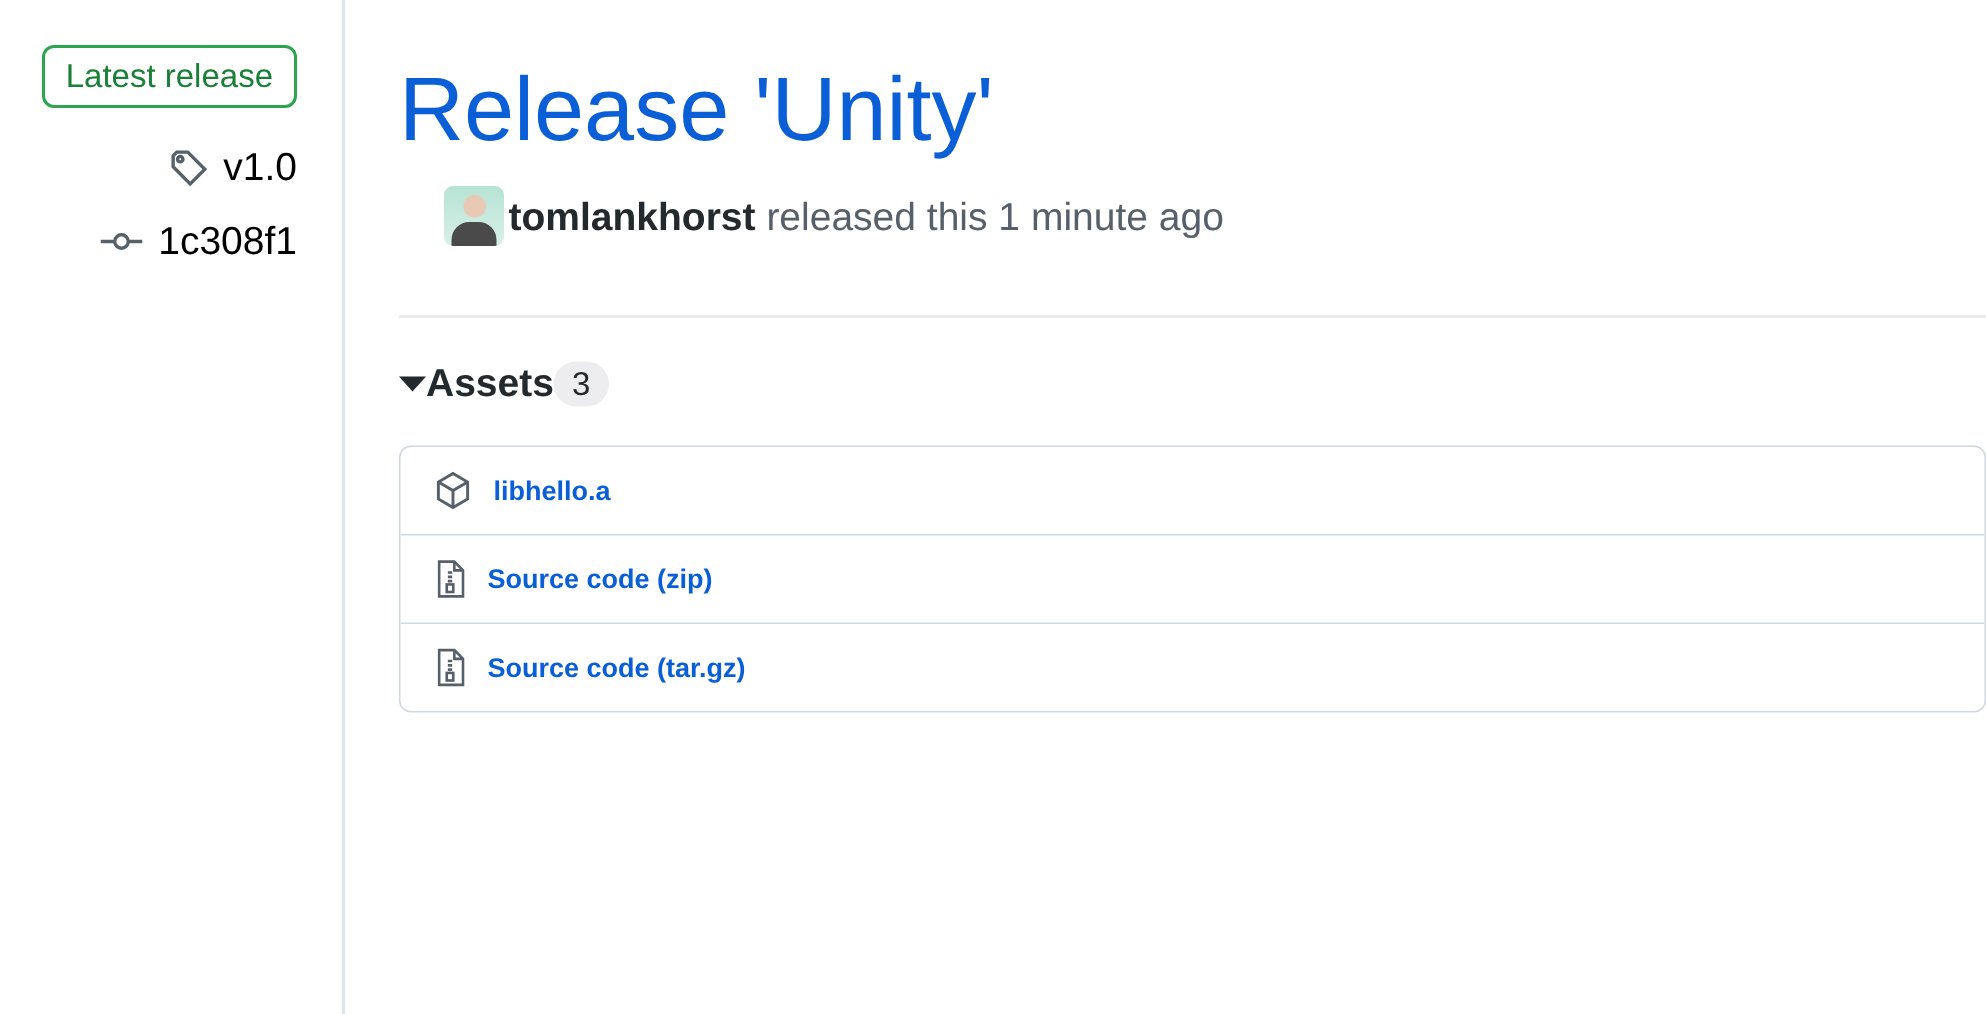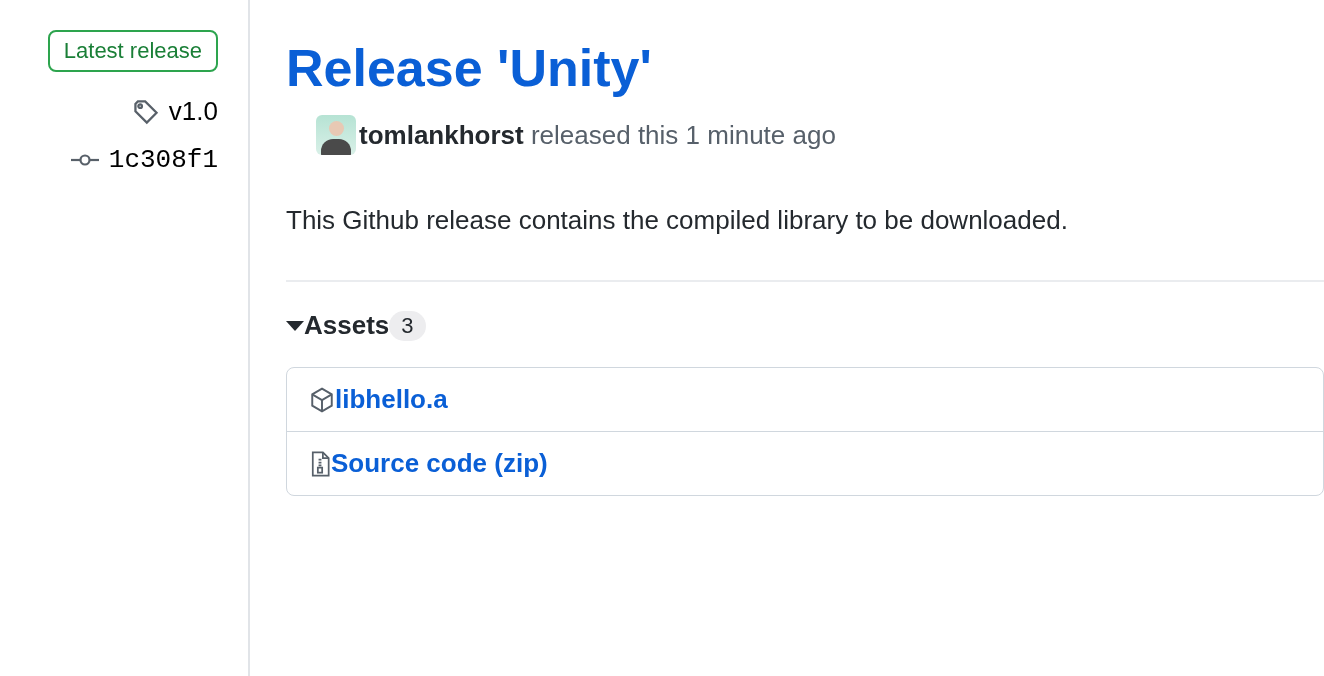--- a/index.html
+++ b/index.html
@@ -7,21 +7,21 @@
     font-family: -apple-system, BlinkMacSystemFont, "Segoe UI", Helvetica, Arial, sans-serif;
     font-size: 14px;
     color: #24292e;
     background: #fff;
   }
   .container {
     display: flex;
     min-height: 676px;
   }
   .sidebar {
-    width: 250px;
+    width: 230px;
     padding: 30px 30px 0 0;
     border-right: 2px solid #e1e4e8;
     display: flex;
     flex-direction: column;
     align-items: flex-end;
     gap: 12px;
   }
   .badge-latest {
     border: 2px solid #2da44e;
     color: #1a7f37;
@@ -40,36 +40,36 @@
     font-size: 26px;
     margin-top: 12px;
   }
   .sidebar-row.commit {
     margin-top: 6px;
   }
   .sidebar-row .label {
     color: #000000;
   }
   .sidebar-row.commit .label {
-    font-family: Liberation Mono, monospace;
+    font-family: Liberation Sans, sans-serif;
     text-align: right;
   }
   .icon {
     display: inline-flex;
     align-items: center;
     justify-content: center;
     color: #586069;
   }
   .main {
     flex: 1;
     padding: 40px 0 40px 36px;
   }
   .release-title {
-    font-size: 52px;
-    font-weight: 700;
+    font-size: 60px;
+    font-weight: 400;
     color: #0a5fd6;
     margin-bottom: 18px;
     line-height: 1.1;
   }
   .byline {
     display: flex;
     align-items: center;
     gap: 3px;
     font-size: 26px;
     color: #57606a;
@@ -138,23 +138,24 @@
     color: #24292e;
   }
   .assets-list {
     border: 1px solid #d0d7de;
     border-radius: 8px;
     overflow: hidden;
   }
   .asset-row {
     display: flex;
     align-items: center;
+    gap: 14px;
     padding: 16px 22px;
     border-top: 1px solid #d0d7de;
-    font-size: 26px;
+    font-size: 18px;
   }
   .asset-row:first-child { border-top: none; }
   .asset-link {
     color: #0a5fd6;
     font-weight: 600;
     text-decoration: none;
     cursor: pointer;
   }
   .asset-ext {
     color: #0a5fd6;
@@ -200,21 +201,20 @@
         <span class="head"></span>
           <span class="body"></span>
       </span>
       <span>
         <span class="username">tomlankhorst</span>
         <span>released this</span>
         <span>1 minute ago</span>
       </span>
     </div>
 
-    <p class="description">This Github release contains the compiled library to be downloaded.</p>
 
     <div class="divider"></div>
 
     <div class="assets-header">
       <span class="caret"></span>
       <span class="assets-title">Assets</span>
       <span class="count-badge">3</span>
     </div>
 
     <div class="assets-list">
@@ -239,16 +239,30 @@
             <path d="M6 6 H8 M6 8 H8 M6 10 H8"></path>
             <rect x="5.5" y="11.5" width="3" height="3.5"></rect>
           </svg>
         </span>
         <a class="asset-link">
           <span>Source code</span>
           <span class="asset-ext">(zip)</span>
         </a>
       </div>
 
+      <div class="asset-row">
+        <span class="icon">
+          <svg width="22" height="26" viewBox="0 0 14 18" fill="none" stroke="#57606a" stroke-width="1.2">
+            <path d="M2 1 H9 L13 5 V17 H2 Z"></path>
+            <path d="M9 1 V5 H13"></path>
+            <path d="M6 6 H8 M6 8 H8 M6 10 H8"></path>
+            <rect x="5.5" y="11.5" width="3" height="3.5"></rect>
+          </svg>
+        </span>
+        <a class="asset-link">
+          <span>Source code</span>
+          <span class="asset-ext">(tar.gz)</span>
+        </a>
+      </div>
     </div>
   </main>
 
 </div>
 
 </body></html>

